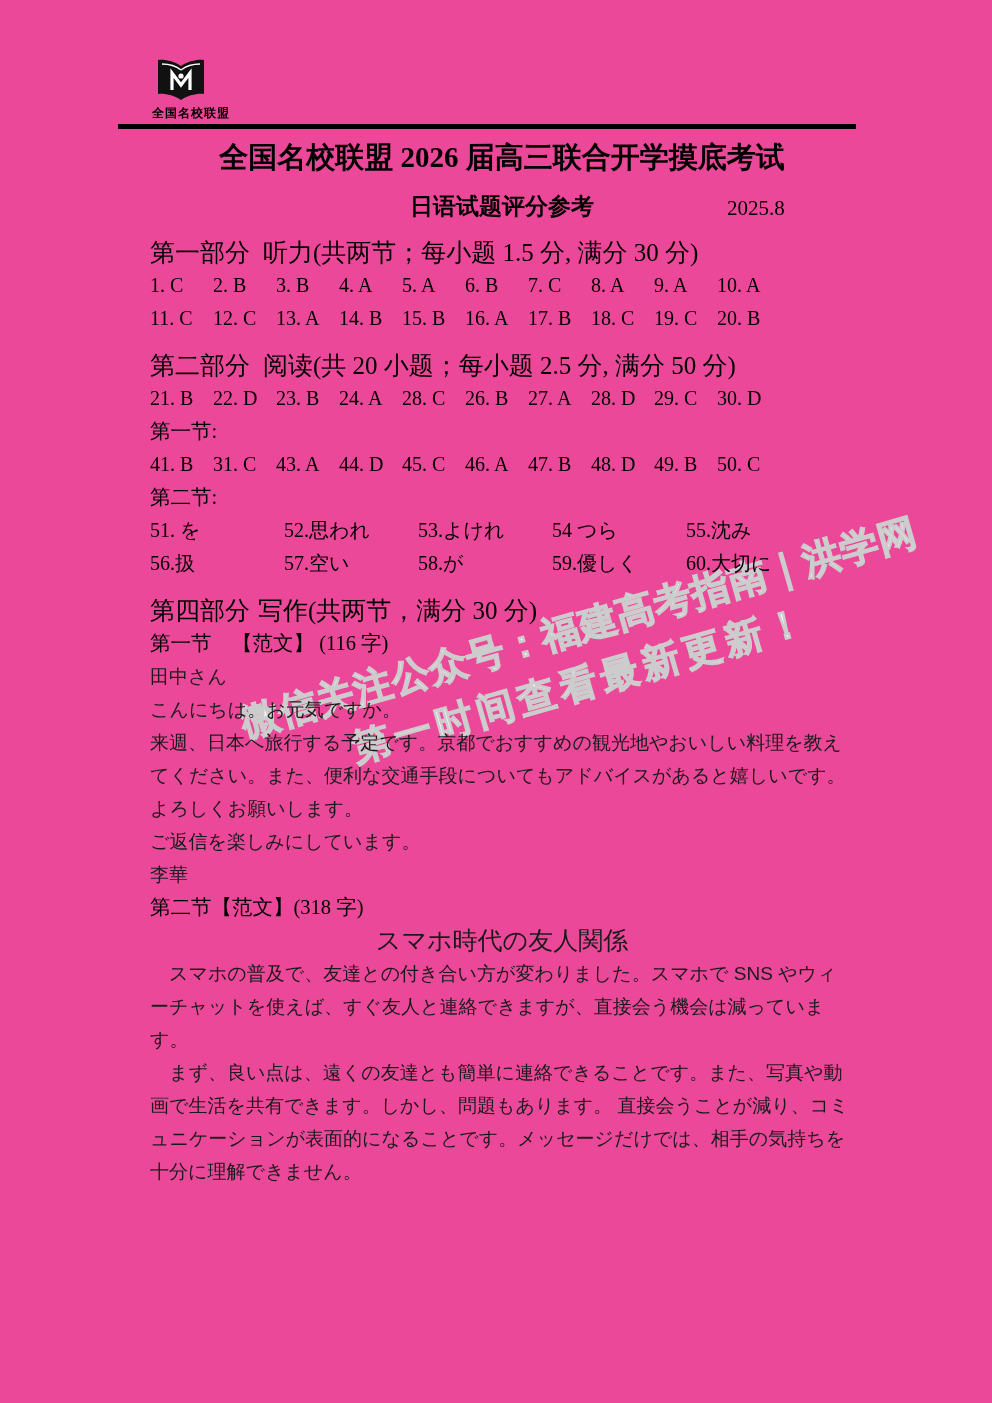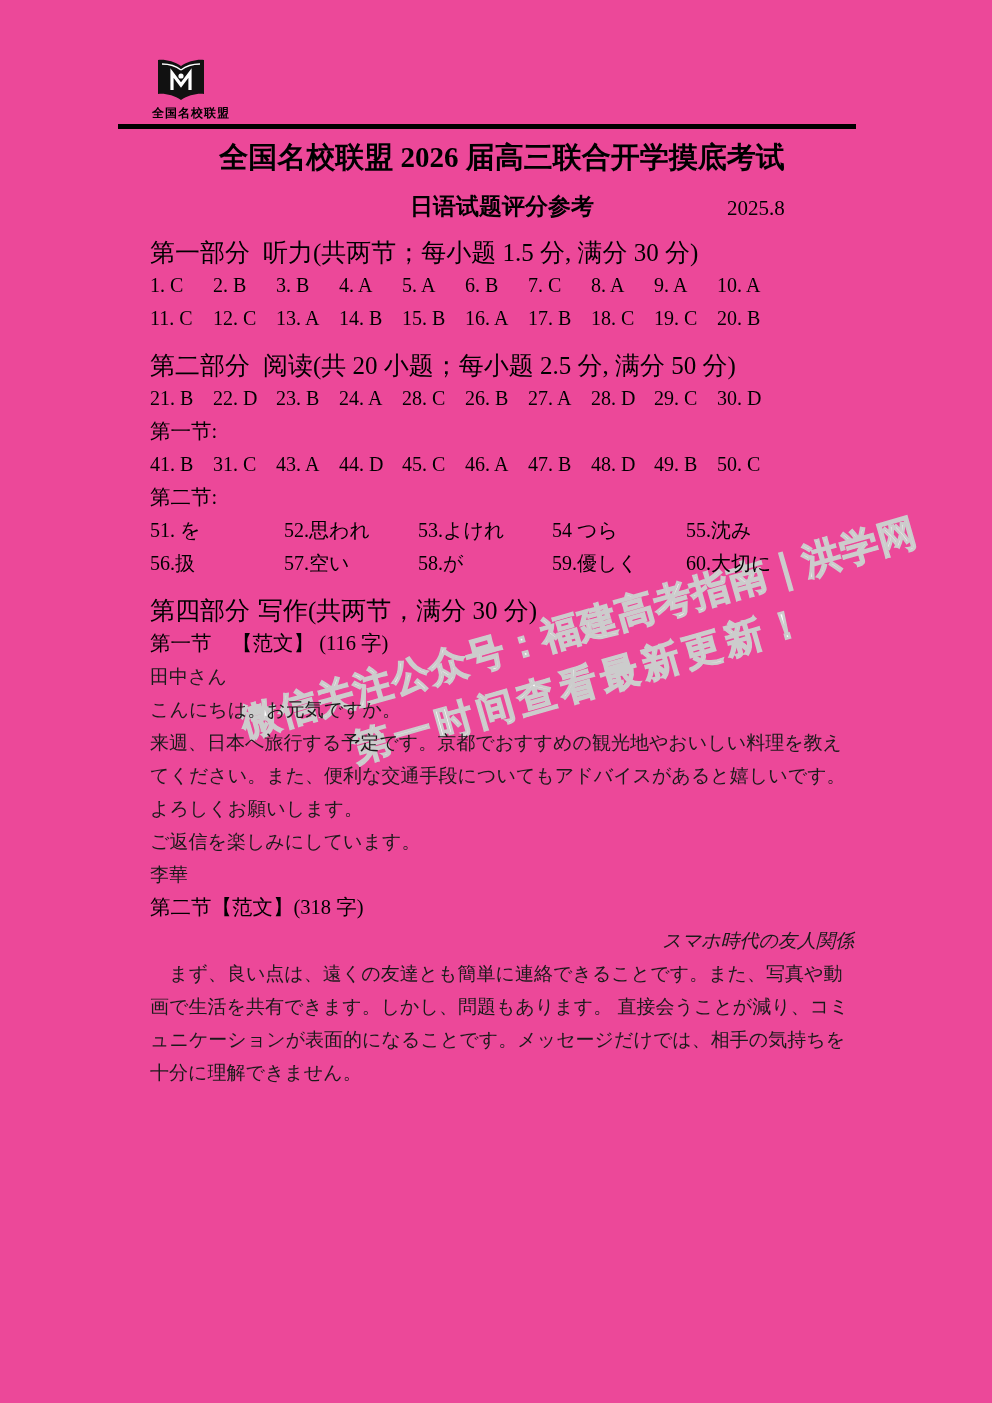--- a/index.html
+++ b/index.html
@@ -32,21 +32,21 @@
   .date { position:absolute; left:577px; top:1px; font-size:21px; font-weight:normal; color:#000; }
   .sec-head { font-size:25px; line-height:33px; color:#000; }
   .sec-label { margin-right:13px; }
   .sec-label.wide { margin-right:8px;text-align:right; }
   .sec-sub { font-size:20.5px; line-height:33px; color:#000; }
   .ans-row { display:flex; font-size:20px; line-height:33px; color:#000; }
   .ans-row.ten .ans { width:63px; flex:0 0 auto; }
   .ans-row.five .ans { width:134px; flex:0 0 auto; }
   .gap-after { margin-bottom:14px; }
   .jp { font-family:"Liberation Sans",sans-serif; font-size:19px; line-height:33px; margin:0; color:#1a1a1a; }
-  .essay2-title { font-family:"Liberation Sans",sans-serif; font-size:19px; line-height:33px; text-align:right; color:#1a1a1a;font-style:italic; }
+  .essay2-title { font-family:"Liberation Sans",sans-serif; font-size:25px; line-height:33px; text-align:center; color:#1a1a1a; }
 </style>
 </head>
 <body>
 
 <div class="page">
 
   <div class="logo">
     <svg width="54" height="46" viewBox="0 0 54 46">
       <path d="M27 8 C20 3 10 1 4 2 L4 36 C10 35 20 37 27 42 Z" fill="#111"></path>
       <path d="M27 8 C34 3 44 1 50 2 L50 36 C44 35 34 37 27 42 Z" fill="#111"></path>
@@ -155,16 +155,17 @@
 
     <p class="jp">田中さん</p>
     <p class="jp">こんにちは。お元気ですか。</p>
     <p class="jp">来週、日本へ旅行する予定です。京都でおすすめの観光地やおいしい料理を教えてください。また、便利な交通手段についてもアドバイスがあると嬉しいです。</p>
     <p class="jp">よろしくお願いします。</p>
     <p class="jp">ご返信を楽しみにしています。</p>
     <p class="jp">李華</p>
 
     <div class="sec-sub">第二节【范文】(318 字)</div>
     <div class="essay2-title">スマホ時代の友人関係</div>
+    <p class="jp">　スマホの普及で、友達との付き合い方が変わりました。スマホで SNS やウィーチャットを使えば、すぐ友人と連絡できますが、直接会う機会は減っています。</p>
     <p class="jp">　まず、良い点は、遠くの友達とも簡単に連絡できることです。また、写真や動画で生活を共有できます。しかし、問題もあります。 直接会うことが減り、コミュニケーションが表面的になることです。メッセージだけでは、相手の気持ちを十分に理解できません。</p>
 
   </div>
 </div>
 
 </body></html>

